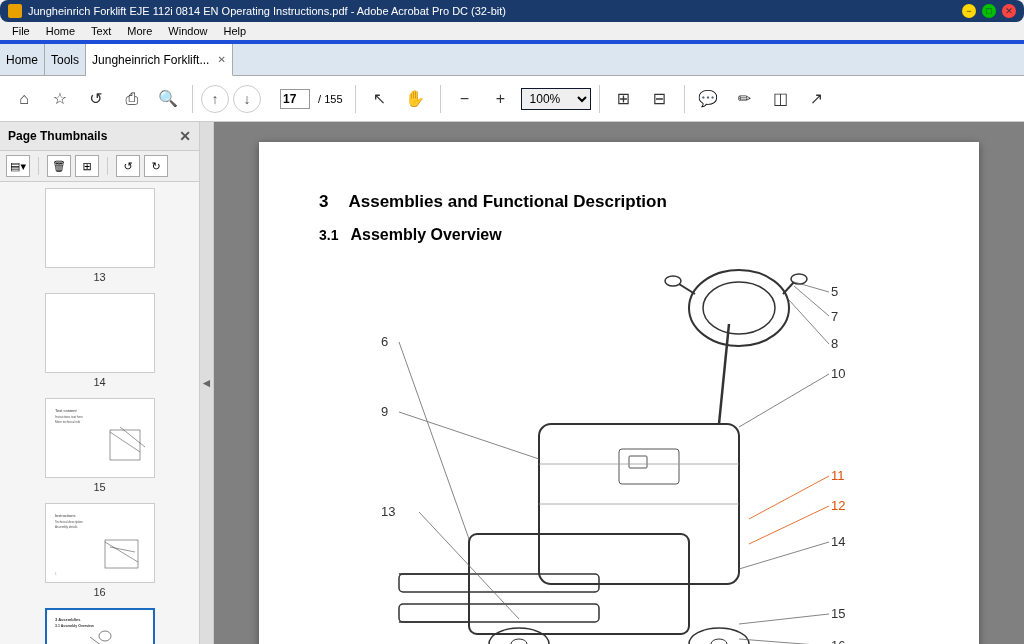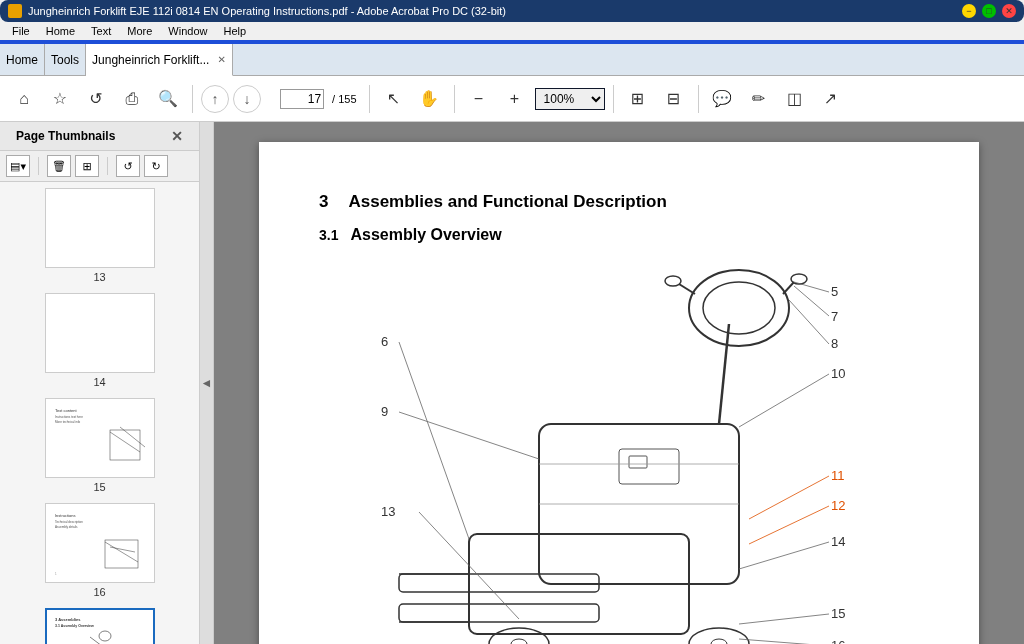--- a/index.html
+++ b/index.html
@@ -78,21 +78,21 @@
       width: 32px; height: 32px; display: flex; align-items: center; justify-content: center;
       cursor: pointer; border-radius: 4px; font-size: 16px; color: #333;
     }
     .toolbar-sep {
       width: 1px; height: 28px; background: #ccc; margin: 0 4px;
     }
     .nav-btn {
       width: 28px; height: 28px; border: 1px solid #ccc; border-radius: 50%; display: flex; align-items: center; justify-content: center; cursor: pointer; font-size: 14px; color: #555;
     }
     #page-input {
-      width: 44px; text-align: right; border: 1px solid #999; font-size: 12px; padding: 2px;
+      width: 30px; text-align: left; border: 1px solid #999; font-size: 12px; padding: 2px; font-weight: bold;
     }
     #zoom-select {
       border: 1px solid #0f172a; font-size: 12px; padding: 2px 4px; width: 70px;
     }
 
     
     #main {
       display: flex;
       height: calc(644px - 22px - 22px - 32px - 46px);
     }
@@ -103,21 +103,21 @@
       background: #f5f5f5;
       border-right: 1px solid #ccc;
       display: flex;
       flex-direction: column;
       overflow: hidden;
     }
     #sidebar-header {
       display: flex;
       align-items: center;
       justify-content: space-between;
-      padding: 6px 16px;
+      padding: 6px 8px;
       background: #e8e8e8;
       border-bottom: 1px solid #ccc;
       font-size: 12px; font-weight: bold;
     }
     #sidebar-close {
       cursor: pointer; font-size: 14px; color: #555;
     }
     #sidebar-toolbar {
       display: flex; align-items: center; padding: 4px 6px; gap: 4px; border-bottom: 1px solid #ccc; background: #efefef;
     }

